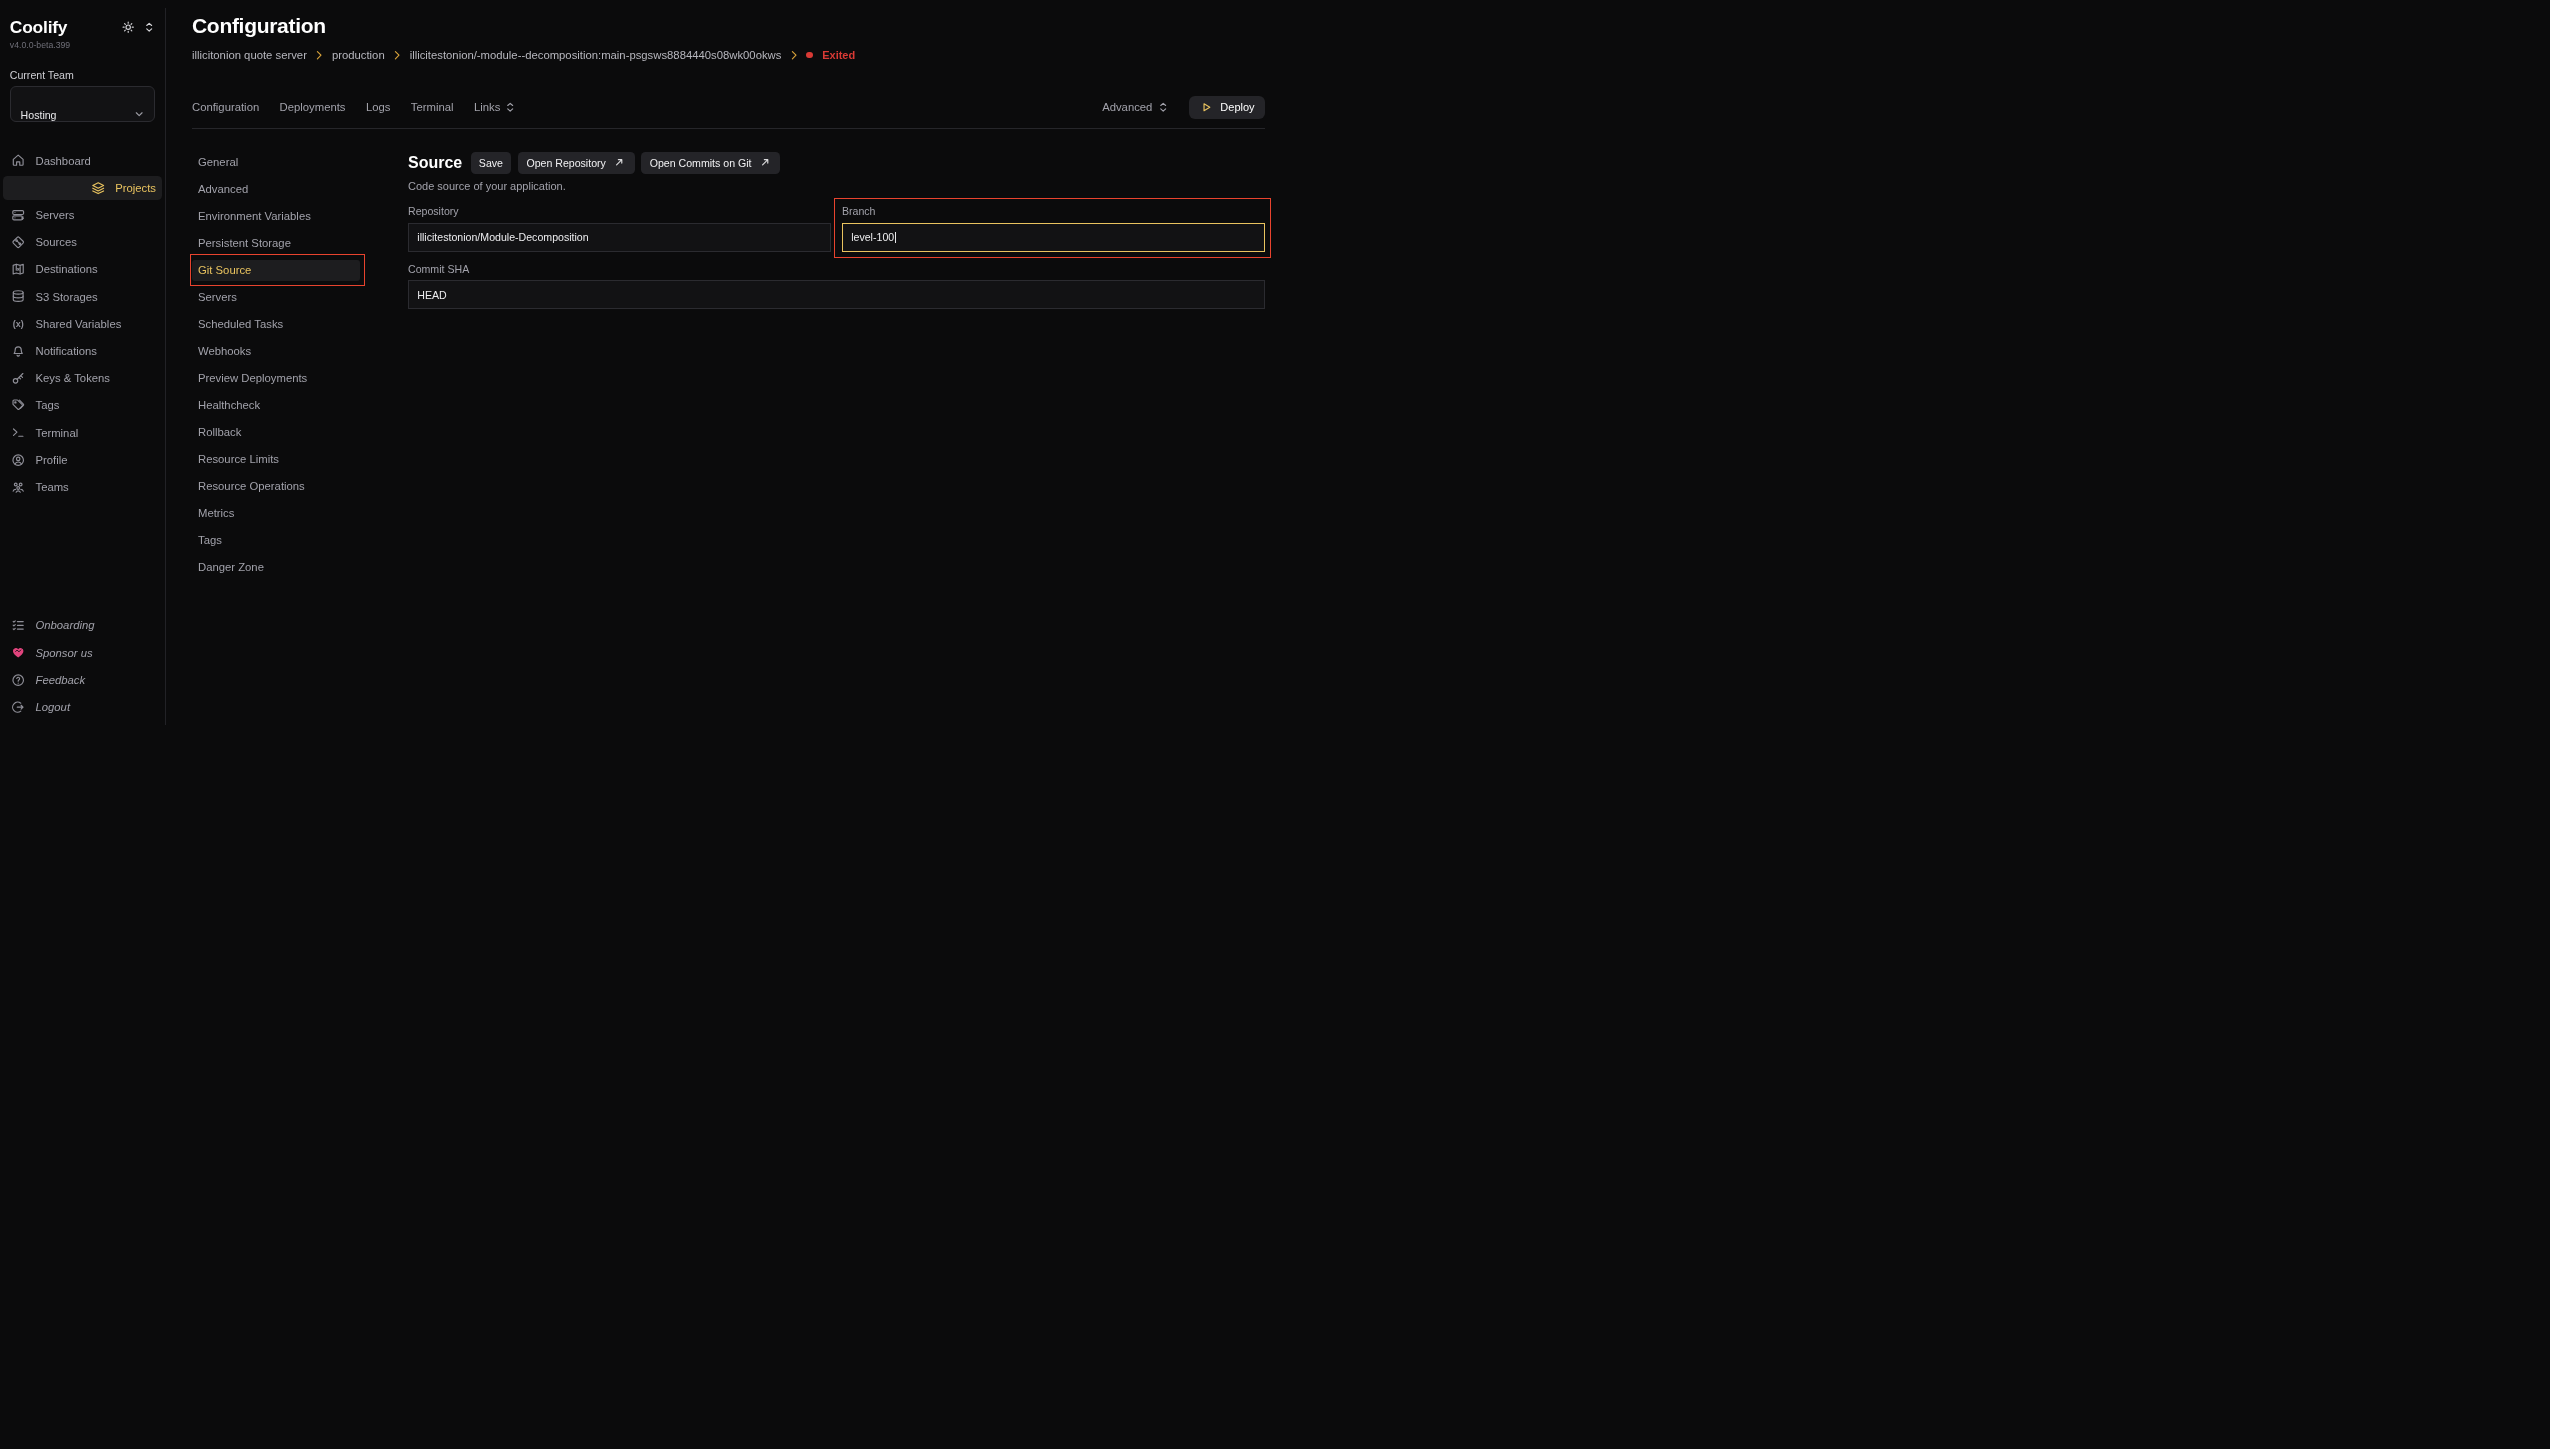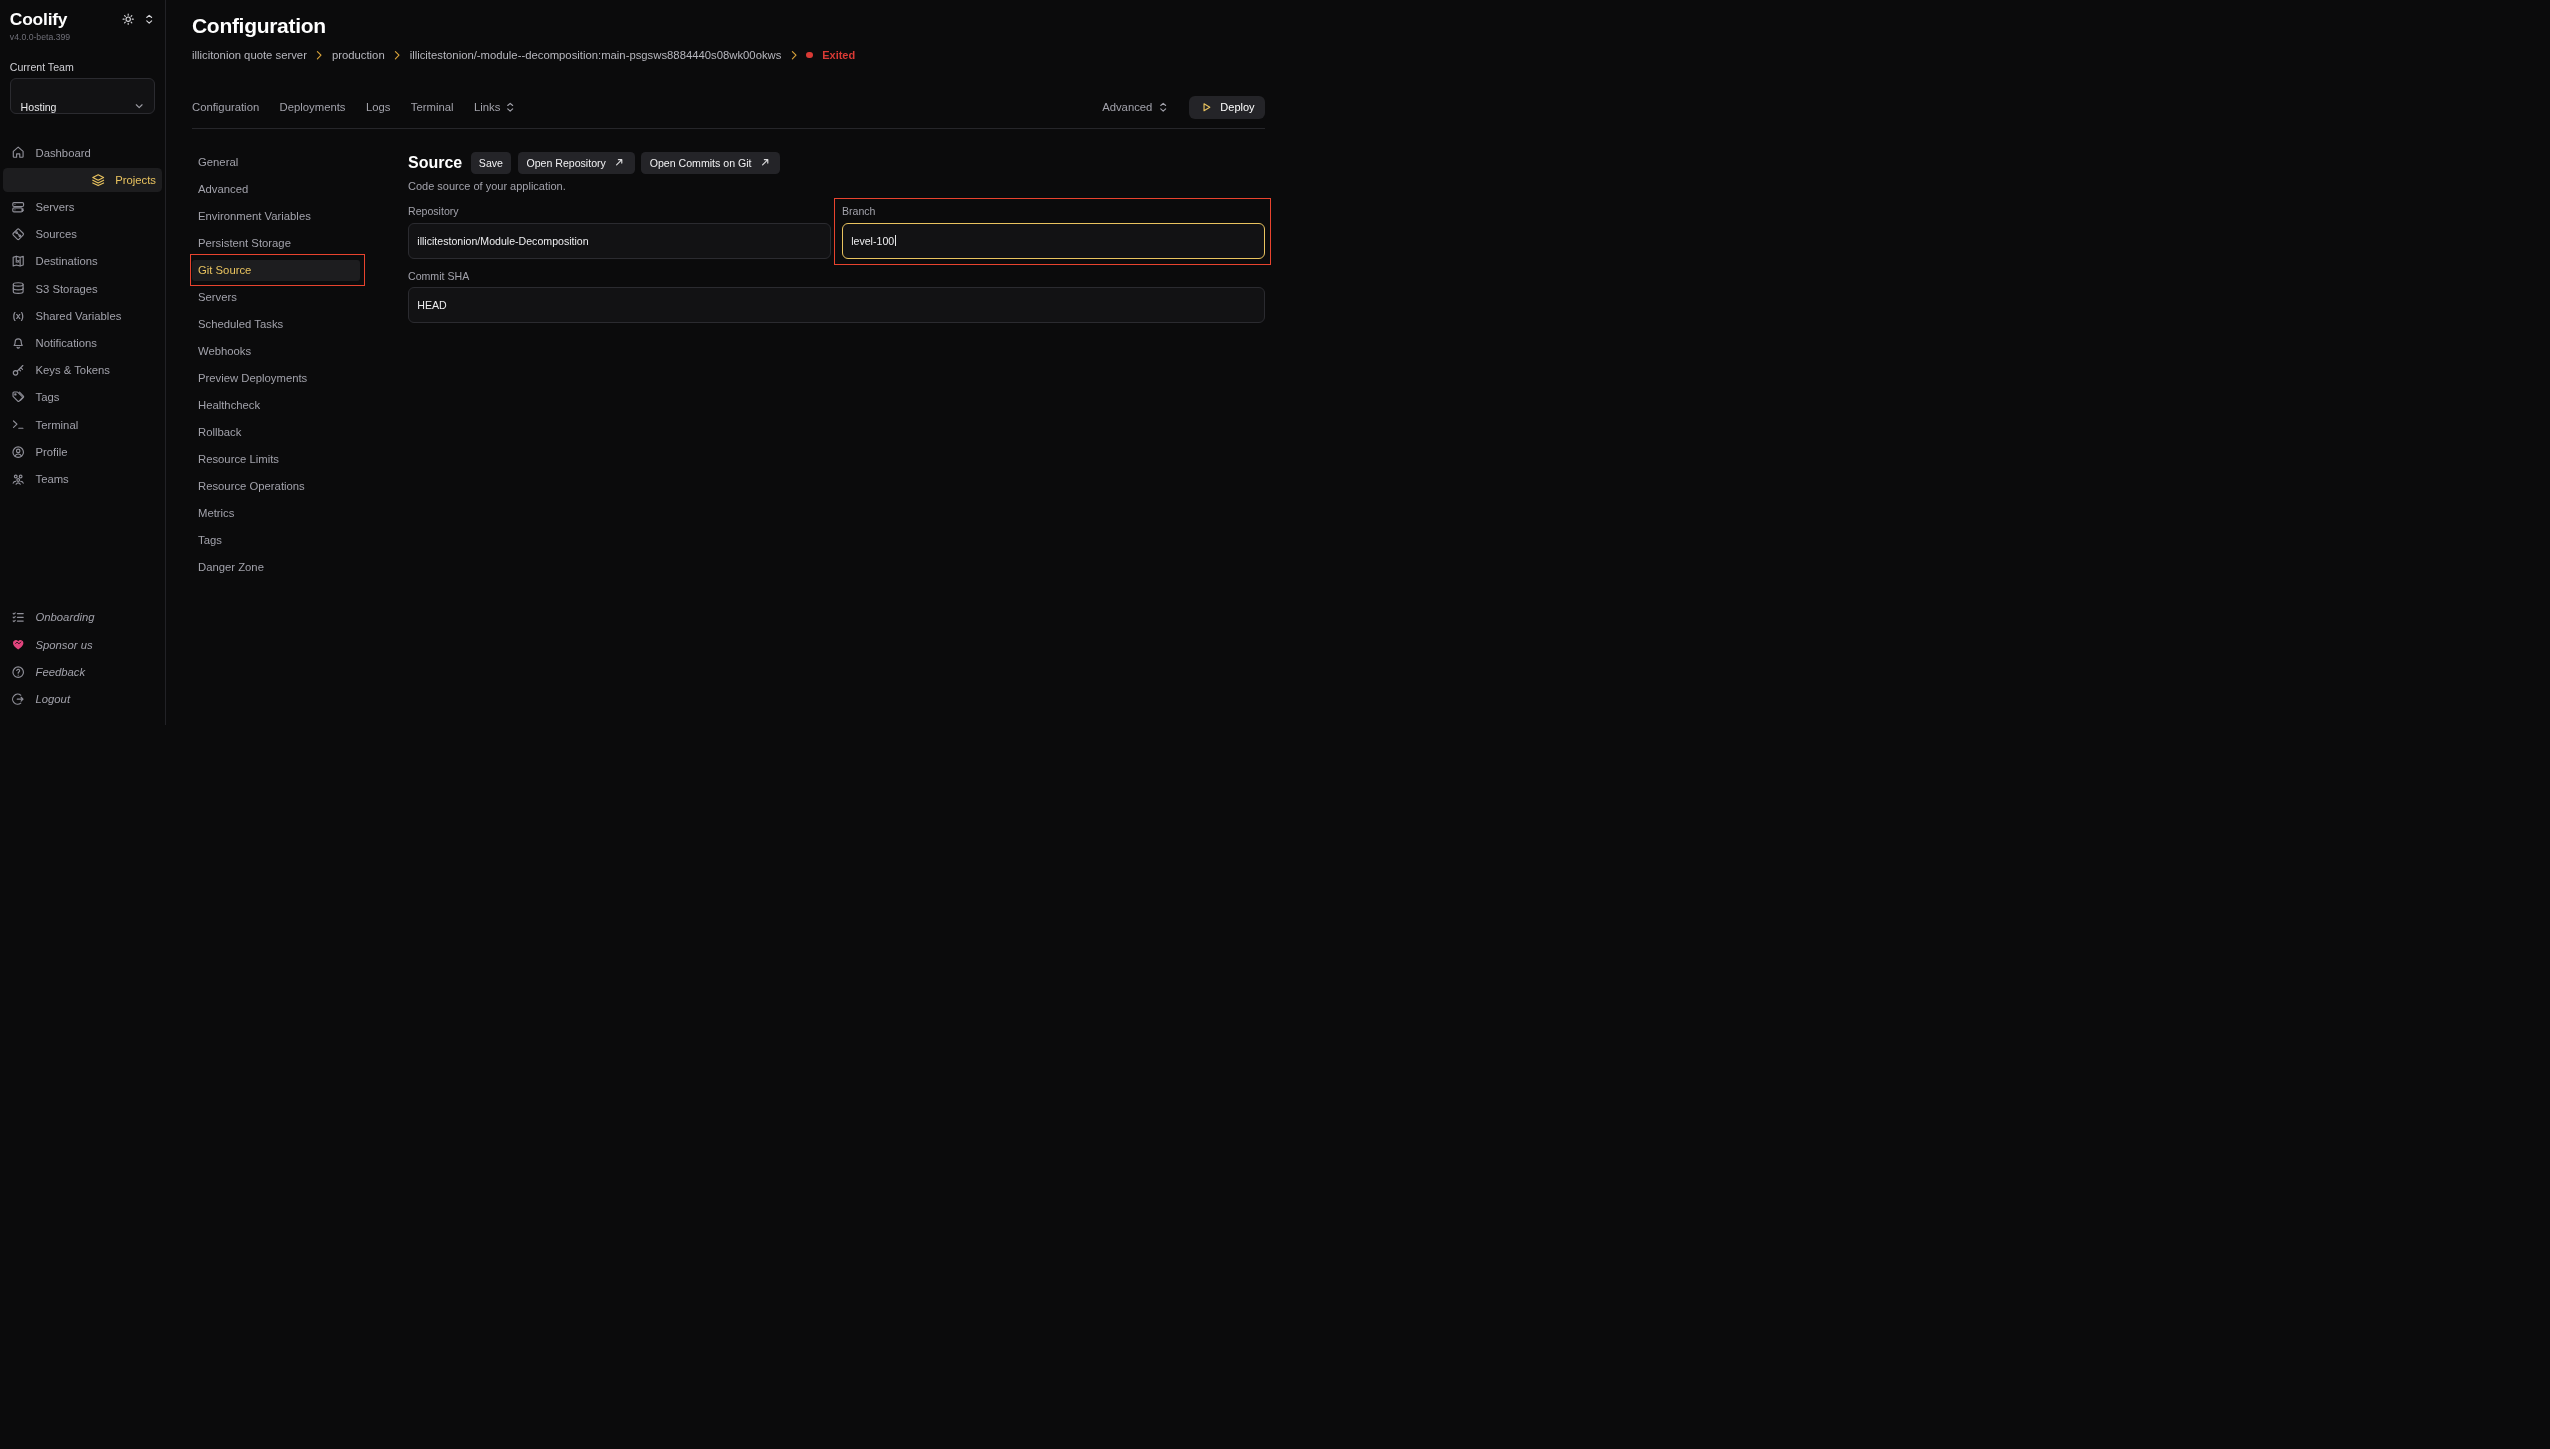--- a/index.html
+++ b/index.html
@@ -29,20 +29,21 @@
     -webkit-font-smoothing:antialiased;
   }
   .app{display:flex;width:1275px;height:725px;}
 
   
   .sidebar{
     width:166px;min-width:166px;height:100%;
     border-right:0.8px solid var(--divider);
     display:flex;flex-direction:column;
     padding:9px 0 10.6px 0;
+    margin-top:8px;
   }
   .logo-row{display:flex;align-items:center;justify-content:space-between;padding:0 9px 0 9.8px;}
   .logo{font-size:17.4px;font-weight:700;letter-spacing:-0.2px;color:#fff;cursor:pointer;}
   .logo-icons{display:flex;align-items:center;gap:6px;color:#d6d6da;}
   .logo-icons .icon{display:inline-flex;cursor:pointer;}
   .version{padding:1.5px 9.8px 0;font-size:8.7px;color:var(--dim);}
   .team-label{padding:19.7px 9.8px 5.3px;font-size:10.6px;color:#cfcfd4;}
   .team-select{
     margin:0 9.8px;height:36px;background:#121214;border:0.8px solid var(--input-border);
     border-radius:6px;display:flex;align-items:flex-end;justify-content:space-between;
@@ -112,22 +113,22 @@
   .desc{margin-top:6.8px;font-size:11px;color:var(--muted);}
 
   .form-grid{
     display:grid;grid-template-columns:1fr 1fr;column-gap:10.6px;row-gap:11.3px;
     margin-top:13px;
   }
   .field{display:flex;flex-direction:column;position:relative;}
   .field.full{grid-column:1 / -1;}
   .field label{font-size:10.6px;color:var(--muted);margin-bottom:5.3px;}
   .field input,.field .inputbox{
-    height:36px;background:var(--input-bg);border:0.8px solid var(--input-border);
-    border-radius:6px;color:#ededef;font-size:10.6px;padding:0 8.3px;width:100%;
+    height:29px;background:var(--input-bg);border:0.8px solid var(--input-border);
+    border-radius:0;color:#ededef;font-size:10.6px;padding:0 8.3px;width:100%;
     font-family:inherit;display:flex;align-items:center;outline:none;
   }
   .field .inputbox.focused{border:1.1px solid var(--accent);}
   .caret{display:inline-block;width:1.1px;height:11.3px;background:#e8e8ea;margin-left:0.8px;}
   .field.annotated::after{
     content:'';position:absolute;inset:-7.6px -6px -6.8px -7.6px;
     border:1.5px solid var(--annotation);pointer-events:none;
   }
 </style>
 </head>

